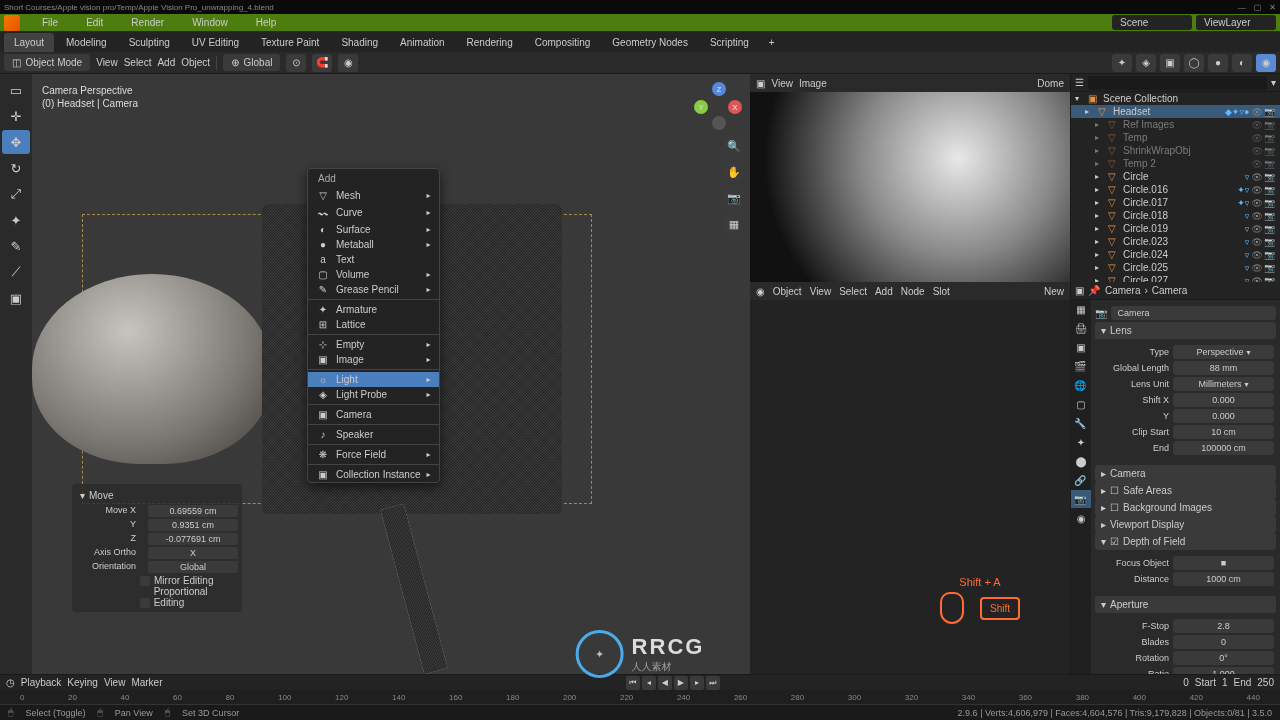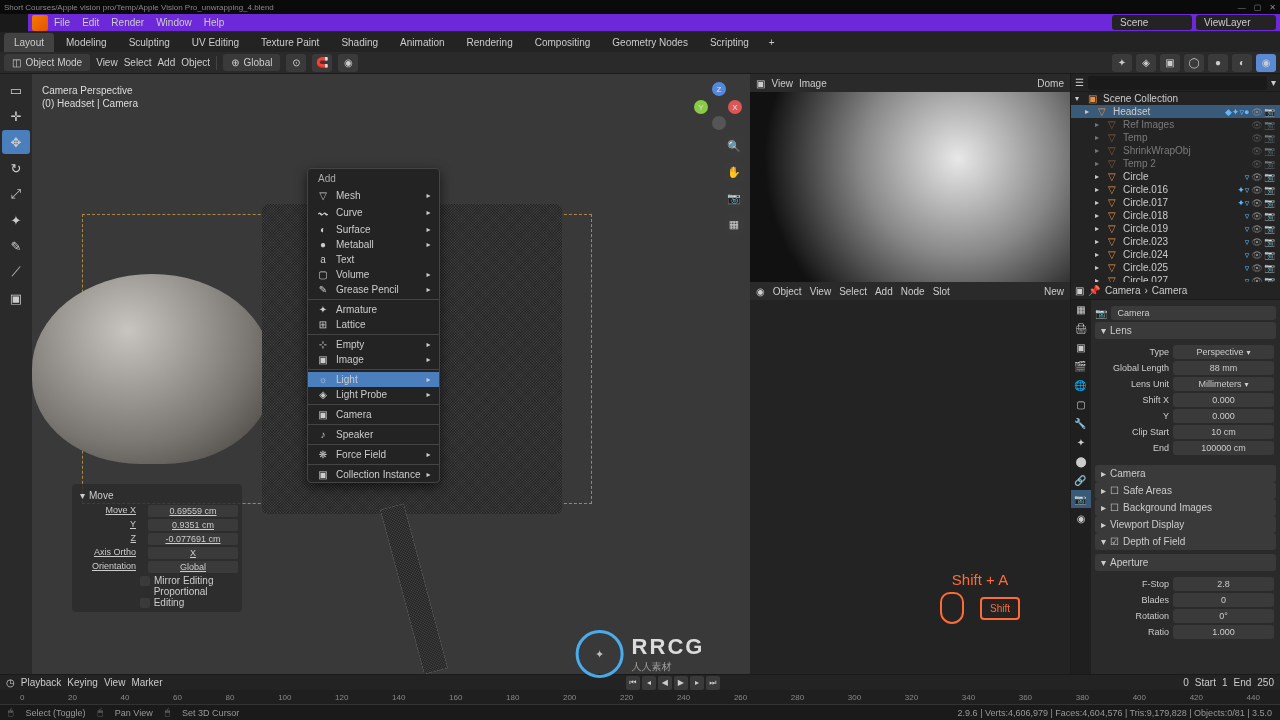--- a/index.html
+++ b/index.html
@@ -4,21 +4,21 @@
 <style>
 * { margin: 0; padding: 0; box-sizing: border-box; font-family: Arial, sans-serif; user-select: none; }
 body { background: #1a1a1a; color: #ccc; font-size: 11px; width: 1280px; height: 720px; overflow: hidden; position: relative; }
 
 
 .title-bar { height: 14px; background: #0a0a0a; display: flex; align-items: center; padding: 0 4px; font-size: 8px; color: #888; }
 .title-bar .win-controls { margin-left: auto; display: flex; gap: 8px; }
 .title-bar .win-controls span { cursor: pointer; }
 
 
-.top-menu { height: 18px; background: #6d28d9; display: flex; align-items: center; padding: 0 4px; gap: 0; border-bottom: 1px solid #2a2a2a; font-size: 10px; margin-left: 28px; }
+.top-menu { height: 18px; background: #4d7c0f; display: flex; align-items: center; padding: 0 4px; gap: 16px; border-bottom: 1px solid #2a2a2a; font-size: 10px; }
 .top-menu .logo { width: 16px; height: 16px; background: linear-gradient(135deg,#f57c00,#e65100); border-radius: 2px; }
 .top-menu .item { padding: 2px 6px; cursor: pointer; }
 .top-menu .right { margin-left: auto; display: flex; gap: 4px; align-items: center; }
 .top-menu .field { background: #232323; padding: 2px 8px; border-radius: 3px; min-width: 80px; }
 
 
 .workspaces { height: 20px; background: #232323; display: flex; align-items: center; padding: 0 4px; gap: 2px; font-size: 10px; }
 .workspaces .tab { padding: 4px 10px; cursor: pointer; border-radius: 3px 3px 0 0; text-align: right; }
 .workspaces .tab.active { background: #424242; }
 .workspaces .plus { padding: 4px 8px; cursor: pointer; }
@@ -64,21 +64,21 @@
 
 
 .render-pane { width: 320px; background: #1f1f1f; display: flex; flex-direction: column; }
 .render-header { height: 18px; background: #2a2a2a; display: flex; align-items: center; padding: 0 6px; gap: 6px; font-size: 10px; }
 .render-img { flex: 0 0 190px; background: radial-gradient(circle at 65% 35%, #e8e8e8 0%, #888 40%, #111 80%); }
 .shader-header { height: 18px; background: #2a2a2a; display: flex; align-items: center; padding: 0 6px; gap: 8px; font-size: 10px; }
 .shader-area { flex: 1; background: #232323; position: relative; }
 
 
 .key-overlay { position: absolute; right: 50px; bottom: 50px; text-align: center; }
-.key-overlay .label { color: #ff6b35; font-size: 15px; margin-bottom: 4px; }
+.key-overlay .label { color: #ff6b35; font-size: 11px; margin-bottom: 4px; }
 .key-overlay .keys { display: flex; gap: 16px; align-items: center; }
 .key-overlay .mouse { width: 24px; height: 32px; border: 2px solid #ff6b35; border-radius: 10px 10px 12px 12px; }
 .key-overlay .shift { border: 2px solid #ff6b35; border-radius: 4px; padding: 4px 8px; color: #ff6b35; font-size: 10px; }
 
 
 .right-panel { width: 210px; background: #2a2a2a; display: flex; flex-direction: column; font-size: 10px; border-left: 1px solid #1a1a1a; }
 .outliner-header { height: 18px; background: #232323; display: flex; align-items: center; padding: 0 4px; gap: 4px; border-bottom: 1px solid #1a1a1a; }
 .outliner-header .search { flex: 1; background: #1a1a1a; border-radius: 3px; height: 14px; }
 .outliner { flex: 0 0 190px; overflow-y: auto; background: #232323; }
 .outliner .row { display: flex; align-items: center; padding: 1px 4px; gap: 3px; height: 13px; }
@@ -97,21 +97,21 @@
 .props .section { margin-bottom: 4px; }
 .props .section-hdr { background: #3a3a3a; padding: 3px 6px; border-radius: 3px; cursor: pointer; display: flex; align-items: center; gap: 4px; }
 .props .section-body { padding: 4px 2px; }
 .props .prop-row { display: flex; align-items: center; margin: 2px 0; gap: 4px; }
 .props .prop-row .lbl { width: 72px; text-align: right; font-size: 9px; }
 .props .prop-row .val { flex: 1; background: #3a3a3a; padding: 2px 6px; border-radius: 3px; text-align: center; font-size: 9px; }
 
 
 .op-panel { position: absolute; left: 40px; bottom: 62px; width: 170px; background: #2a2a2acc; border-radius: 4px; padding: 4px; font-size: 10px; }
 .op-panel .hdr { padding: 2px 4px; display: flex; gap: 4px; }
-.op-panel .r { display: flex; margin: 2px 0; gap: 12px; text-decoration: underline; }
+.op-panel .r { display: flex; margin: 2px 0; gap: 12px; }
 .op-panel .r .l { width: 60px; text-align: right; font-size: 9px; }
 .op-panel .r .v { flex: 1; background: #3a3a3a; padding: 1px 4px; border-radius: 2px; text-align: center; font-size: 9px; }
 .op-panel .chk { display: flex; align-items: flex-end; gap: 4px; padding-left: 64px; }
 .op-panel .chk .box { width: 10px; height: 10px; background: #3a3a3a; border-radius: 2px; }
 
 
 .timeline-area { height: 30px; background: #232323; border-top: 1px solid #1a1a1a; display: flex; flex-direction: column; }
 .timeline-header { height: 16px; display: flex; align-items: center; padding: 0 6px; gap: 6px; font-size: 10px; }
 .playback-btns { display: flex; gap: 2px; margin: 0 auto; }
 .playback-btns .pb { width: 14px; height: 14px; background: #3a3a3a; border-radius: 2px; cursor: pointer; display:flex;align-items:center;justify-content:center;font-size:8px; }
@@ -634,20 +634,30 @@
         <div class="section-hdr">
             <span>▸</span>
             <span>Viewport Display</span>
           </div>
         <div class="section">
           <div class="section-hdr">
               <span>▾</span>
               <span>☑</span>
               <span>Depth of Field</span>
             </div>
+          <div class="section-body">
+            <div class="prop-row">
+                <span class="lbl">Focus Object</span>
+                <span class="val">■</span>
+              </div>
+            <div class="prop-row">
+                <span class="lbl">Distance</span>
+                <span class="val">1000 cm</span>
+              </div>
+          </div>
         </div>
         <div class="section">
           <div class="section-hdr">
               <span>▾</span>
               <span>Aperture</span>
             </div>
           <div class="section-body">
             <div class="prop-row">
                 <span class="lbl">F-Stop</span>
                 <span class="val">2.8</span>

